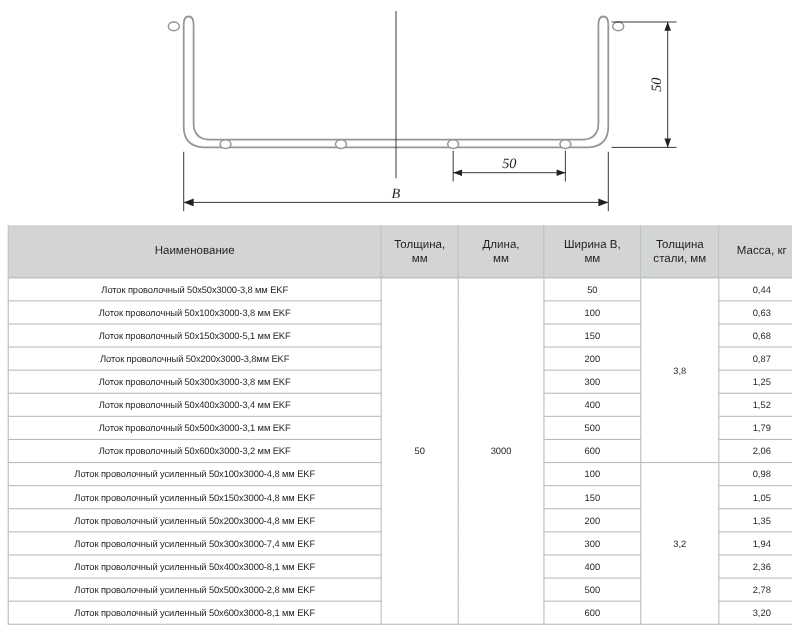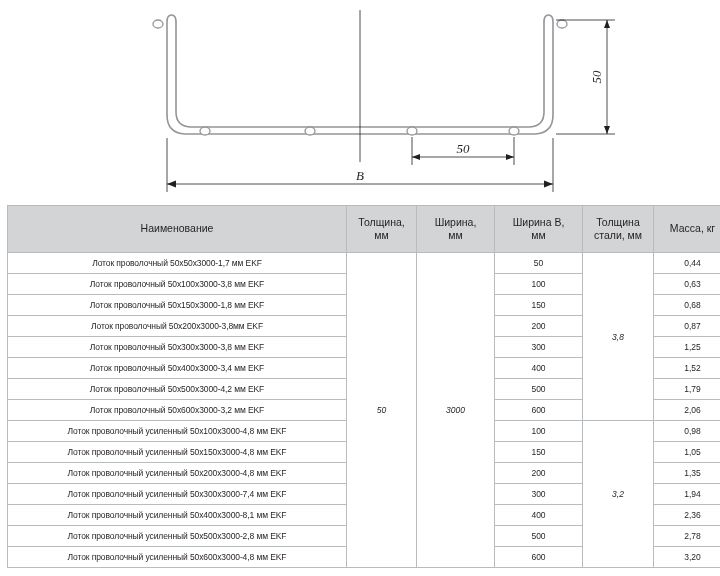--- a/index.html
+++ b/index.html
@@ -65,21 +65,21 @@
     padding-left: 6px;
     font-size: 8.5px;
     letter-spacing: -0.1px;
   }
   .col-name   { width: 339px; }
   .col-height { width: 70px; }
   .col-length { width: 78px; }
   .col-width  { width: 88px; }
   .col-thick  { width: 71px; }
   .col-mass   { width: 78px; }
-  .cell-span  { font-size: 9px; font-style: italic; }
+  .cell-span  { font-size: 9px; }
 </style>
 </head>
 <body>
 
 <div class="page">
 
   <div class="drawing">
     <svg width="720" height="205" viewBox="0 0 720 205" xmlns="http://www.w3.org/2000/svg">
       <g fill="none" stroke="#939598" stroke-width="1.6">
 
@@ -147,72 +147,72 @@
     <thead>
       <tr>
         <th>
           <div>Наименование</div>
         </th>
         <th>
           <div>Толщина,</div>
           <div>мм</div>
         </th>
         <th>
-          <div>Ширина,</div>
+          <div>Длина,</div>
           <div>мм</div>
         </th>
         <th>
           <div>Ширина B,</div>
           <div>мм</div>
         </th>
         <th>
           <div>Толщина</div>
           <div>стали, мм</div>
         </th>
         <th>
           <div>Масса, кг</div>
         </th>
       </tr>
     </thead>
     <tbody>
       <tr>
-        <td class="name">Лоток проволочный 50x50x3000-1,7 мм EKF</td>
+        <td class="name">Лоток проволочный 50x50x3000-3,8 мм EKF</td>
         <td class="cell-span" rowspan="15">50</td>
         <td class="cell-span" rowspan="15">3000</td>
         <td>50</td>
         <td class="cell-span" rowspan="8">3,8</td>
         <td>0,44</td>
       </tr>
       <tr>
         <td class="name">Лоток проволочный 50x100x3000-3,8 мм EKF</td>
         <td>100</td>
         <td>0,63</td>
       </tr>
       <tr>
-        <td class="name">Лоток проволочный 50x150x3000-1,8 мм EKF</td>
+        <td class="name">Лоток проволочный 50x150x3000-5,1 мм EKF</td>
         <td>150</td>
         <td>0,68</td>
       </tr>
       <tr>
         <td class="name">Лоток проволочный 50x200x3000-3,8мм EKF</td>
         <td>200</td>
         <td>0,87</td>
       </tr>
       <tr>
         <td class="name">Лоток проволочный 50x300x3000-3,8 мм EKF</td>
         <td>300</td>
         <td>1,25</td>
       </tr>
       <tr>
         <td class="name">Лоток проволочный 50x400x3000-3,4 мм EKF</td>
         <td>400</td>
         <td>1,52</td>
       </tr>
       <tr>
-        <td class="name">Лоток проволочный 50x500x3000-4,2 мм EKF</td>
+        <td class="name">Лоток проволочный 50x500x3000-3,1 мм EKF</td>
         <td>500</td>
         <td>1,79</td>
       </tr>
       <tr>
         <td class="name">Лоток проволочный 50x600x3000-3,2 мм EKF</td>
         <td>600</td>
         <td>2,06</td>
       </tr>
       <tr>
         <td class="name">Лоток проволочный усиленный 50x100x3000-4,8 мм EKF</td>
@@ -239,20 +239,20 @@
         <td class="name">Лоток проволочный усиленный 50x400x3000-8,1 мм EKF</td>
         <td>400</td>
         <td>2,36</td>
       </tr>
       <tr>
         <td class="name">Лоток проволочный усиленный 50x500x3000-2,8 мм EKF</td>
         <td>500</td>
         <td>2,78</td>
       </tr>
       <tr>
-        <td class="name">Лоток проволочный усиленный 50x600x3000-4,8 мм EKF</td>
+        <td class="name">Лоток проволочный усиленный 50x600x3000-8,1 мм EKF</td>
         <td>600</td>
         <td>3,20</td>
       </tr>
     </tbody>
   </table>
 
 </div>
 
 </body></html>

